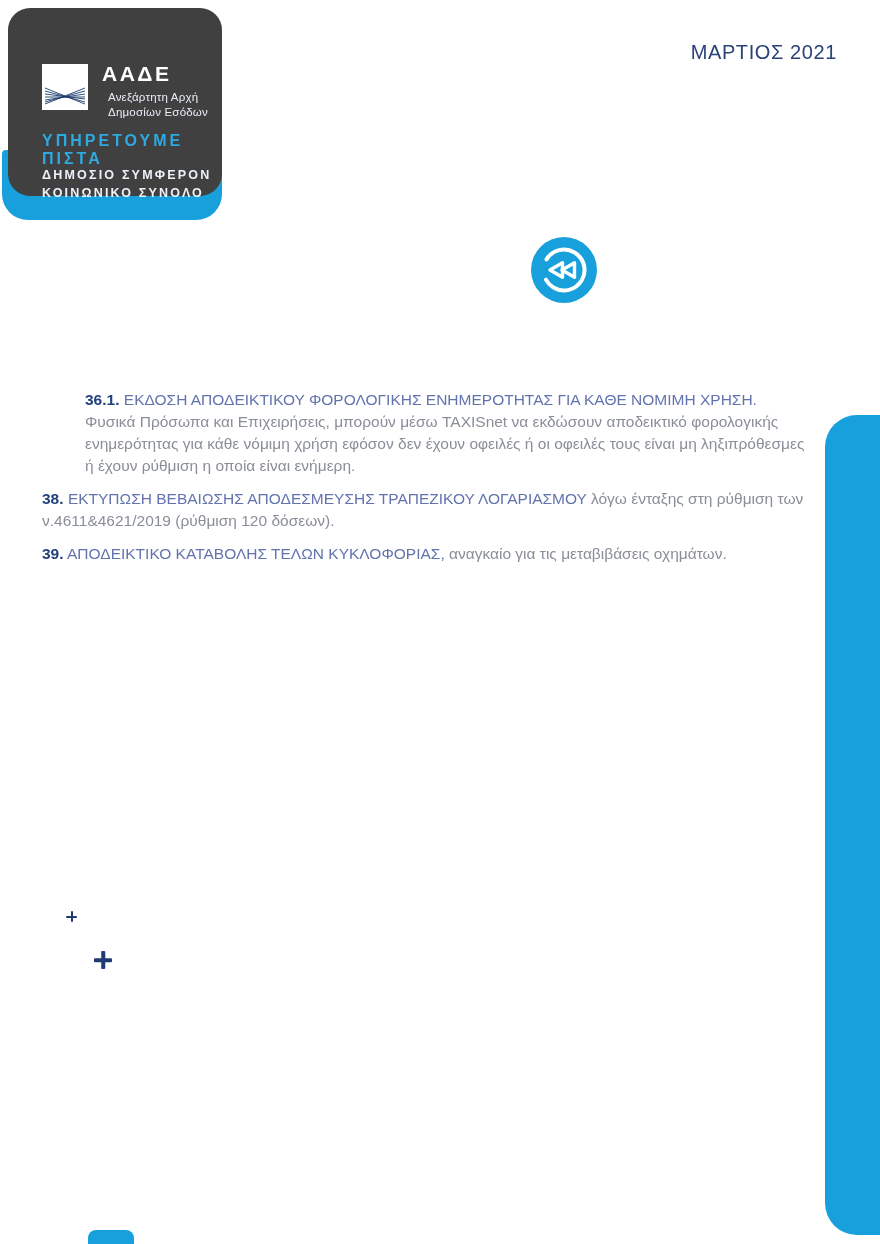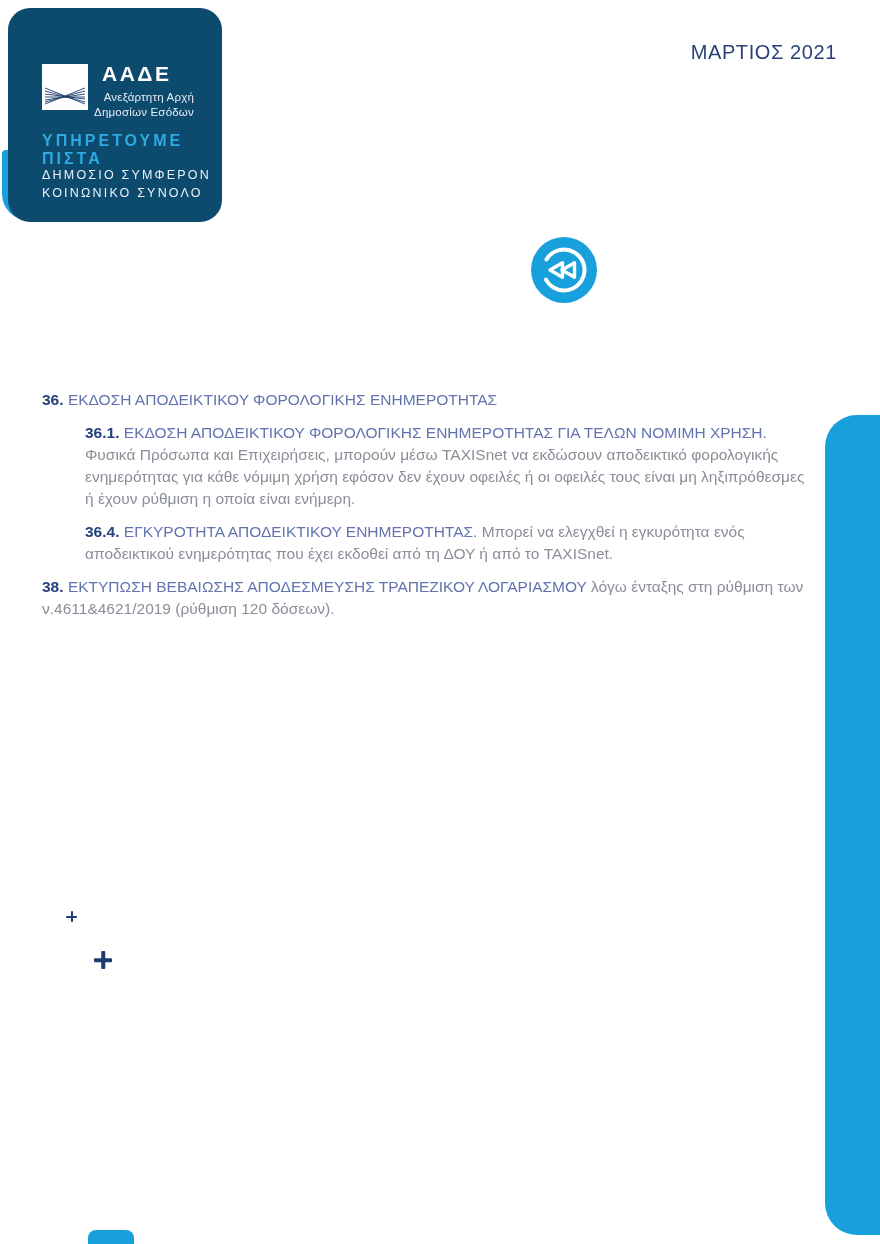--- a/index.html
+++ b/index.html
@@ -6,35 +6,35 @@
   body{
     width:880px;height:1244px;position:relative;background:#ffffff;
     font-family:"Liberation Sans", sans-serif;overflow:hidden;
   }
   
   .brand-cyan{
     position:absolute;left:2px;top:150px;width:220px;height:70px;
     background:#18A0DC;border-radius:4px 4px 26px 26px;
   }
   .brand-card{
-    position:absolute;left:8px;top:8px;width:214px;height:214px;
-    background:#0c4a6e;border-radius:22px;
+    position:absolute;left:8px;top:8px;width:214px;height:188px;
+    background:#404040;border-radius:22px;
   }
   .logo-box{position:absolute;left:34px;top:56px;width:46px;height:46px;}
   .brand-acronym{
     position:absolute;left:94px;top:54px;color:#ffffff;font-size:21px;
     font-weight:bold;letter-spacing:2.5px;
   }
   .brand-name{
-    position:absolute;left:86px;top:82px;color:#E9EDF6;font-size:11.5px;
-    line-height:15px;letter-spacing:0.2px;text-align:right;
+    position:absolute;left:100px;top:82px;color:#E9EDF6;font-size:11.5px;
+    line-height:15px;letter-spacing:0.2px;
   }
   .motto{position:absolute;left:34px;top:124px;line-height:17.5px;}
   .motto .m1{color:#2FA9E1;font-size:16px;font-weight:bold;letter-spacing:3px;}
-  .motto .m2,.motto .m3{color:#EDF1F8;font-size:12.5px;font-weight:normal;letter-spacing:2.2px;}
+  .motto .m2,.motto .m3{color:#EDF1F8;font-size:12.5px;font-weight:bold;letter-spacing:2.2px;}
   
   .date-label{
     position:absolute;right:43px;top:41px;color:#2B4278;font-size:20px;
     letter-spacing:0.6px;
   }
   
   .rewind-badge{position:absolute;left:531px;top:237px;width:66px;height:66px;}
   
   .side-bar{
     position:absolute;left:825px;top:415px;width:55px;height:820px;
@@ -107,36 +107,31 @@
       <polygon points="31,33 43.5,25.8 43.5,40.2"></polygon>
     </g>
   </svg>
 </div>
 
 <div class="side-bar"></div>
 
 <div class="bottom-tab"></div>
 
 <div class="content">
-  <p>
-    <span class="num">36.</span>
-    <span class="title">ΕΚΔΟΣΗ ΑΠΟΔΕΙΚΤΙΚΟΥ ΦΟΡΟΛΟΓΙΚΗΣ ΕΝΗΜΕΡΟΤΗΤΑΣ</span>
-    <span class="body"></span>
-  </p>
   <p class="sub">
     <span class="num">36.1.</span>
-    <span class="title">ΕΚΔΟΣΗ ΑΠΟΔΕΙΚΤΙΚΟΥ ΦΟΡΟΛΟΓΙΚΗΣ ΕΝΗΜΕΡΟΤΗΤΑΣ ΓΙΑ ΤΕΛΩΝ ΝΟΜΙΜΗ ΧΡΗΣΗ.</span>
+    <span class="title">ΕΚΔΟΣΗ ΑΠΟΔΕΙΚΤΙΚΟΥ ΦΟΡΟΛΟΓΙΚΗΣ ΕΝΗΜΕΡΟΤΗΤΑΣ ΓΙΑ ΚΑΘΕ ΝΟΜΙΜΗ ΧΡΗΣΗ.</span>
     <span class="body">Φυσικά Πρόσωπα και Επιχειρήσεις, μπορούν μέσω TAXISnet να εκδώσουν αποδεικτικό φορολογικής ενημερότητας για κάθε νόμιμη χρήση εφόσον δεν έχουν οφειλές ή οι οφειλές τους είναι μη ληξιπρόθεσμες ή έχουν ρύθμιση η οποία είναι ενήμερη.</span>
-  </p>
-  <p class="sub">
-    <span class="num">36.4.</span>
-    <span class="title">ΕΓΚΥΡΟΤΗΤΑ ΑΠΟΔΕΙΚΤΙΚΟΥ ΕΝΗΜΕΡΟΤΗΤΑΣ.</span>
-    <span class="body">Μπορεί να ελεγχθεί η εγκυρότητα ενός αποδεικτικού ενημερότητας που έχει εκδοθεί από τη ΔΟΥ ή από το TAXISnet.</span>
   </p>
   <p>
     <span class="num">38.</span>
     <span class="title">ΕΚΤΥΠΩΣΗ ΒΕΒΑΙΩΣΗΣ ΑΠΟΔΕΣΜΕΥΣΗΣ ΤΡΑΠΕΖΙΚΟΥ ΛΟΓΑΡΙΑΣΜΟΥ</span>
     <span class="body">λόγω ένταξης στη ρύθμιση των ν.4611&amp;4621/2019 (ρύθμιση 120 δόσεων).</span>
+  </p>
+  <p>
+    <span class="num">39.</span>
+    <span class="title">ΑΠΟΔΕΙΚΤΙΚΟ ΚΑΤΑΒΟΛΗΣ ΤΕΛΩΝ ΚΥΚΛΟΦΟΡΙΑΣ,</span>
+    <span class="body">αναγκαίο για τις μεταβιβάσεις οχημάτων.</span>
   </p>
 </div>
 
 <div class="plus plus-small"></div>
 <div class="plus plus-large"></div>
 
 </body></html>

